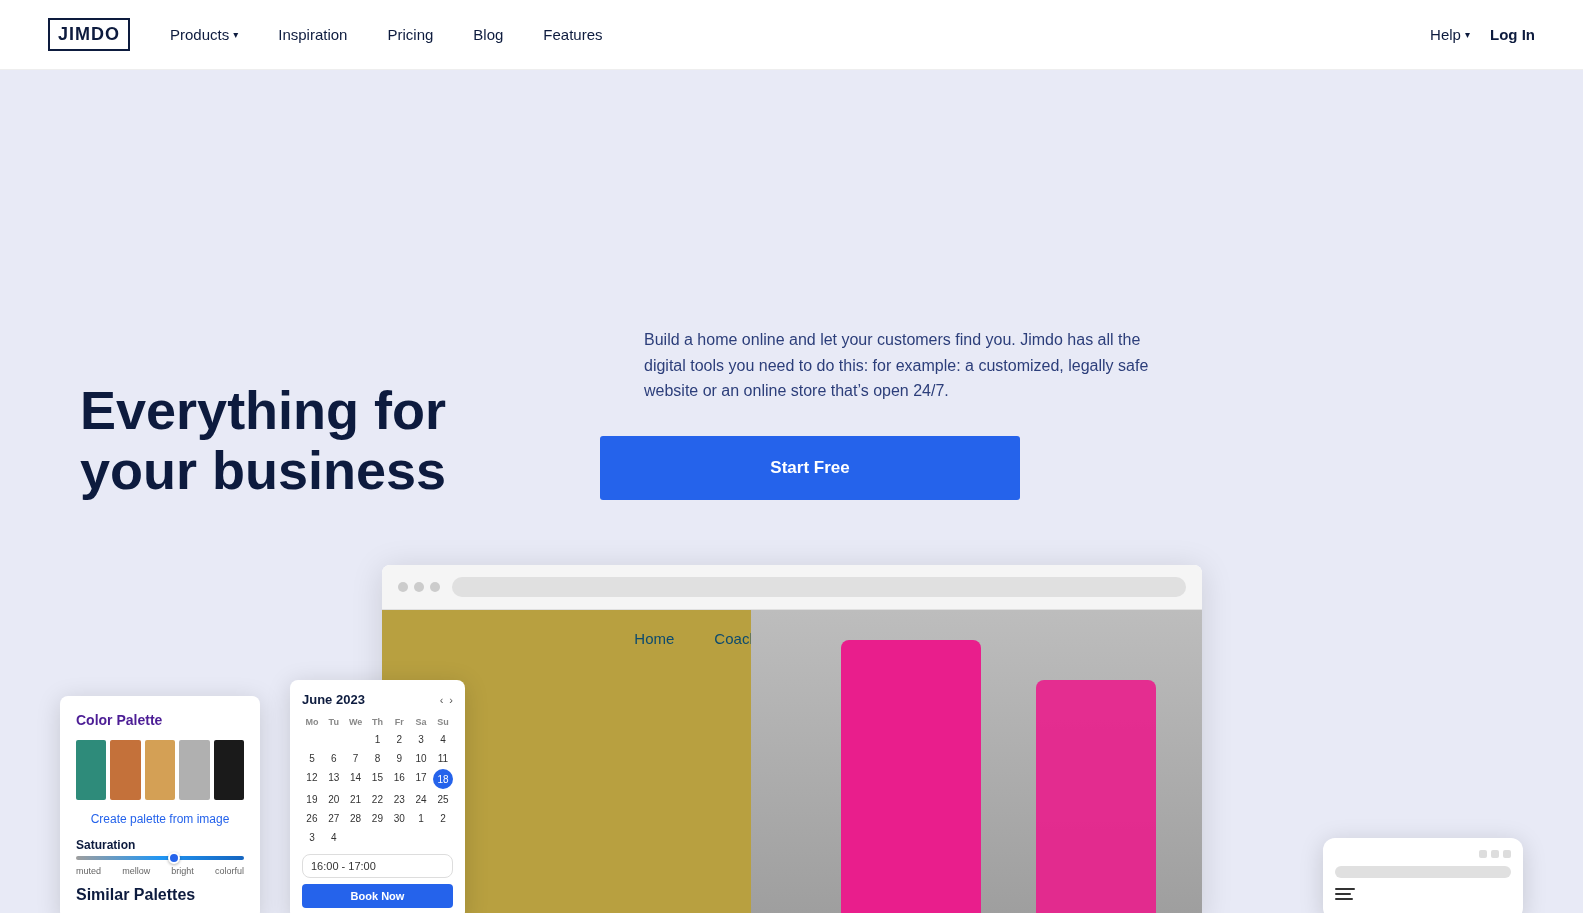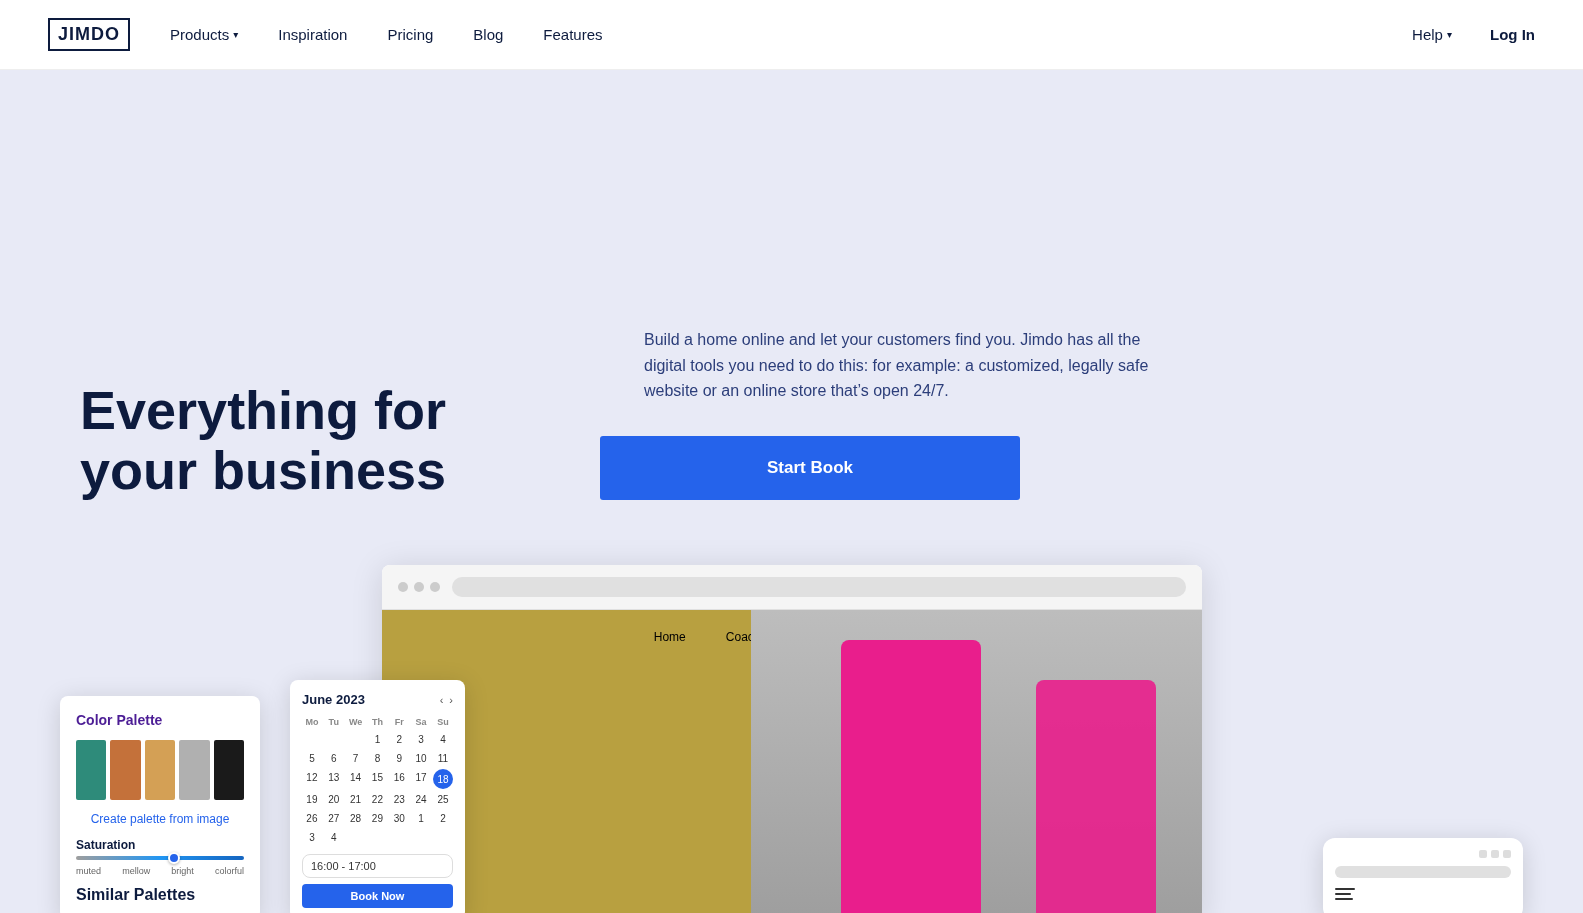--- a/index.html
+++ b/index.html
@@ -38,21 +38,21 @@
       display: flex;
       align-items: center;
       gap: 4px;
     }
     .nav-item .chevron {
       font-size: 10px;
     }
     .navbar-right {
       display: flex;
       align-items: center;
-      gap: 38px;
+      gap: 20px;
     }
     .login-btn {
       font-size: 15px;
       color: #0d1b3e;
       font-weight: 700;
       cursor: pointer;
     }
 
     
     .hero {
@@ -154,22 +154,22 @@
       position: relative;
       overflow: hidden;
     }
     .site-nav {
       display: flex;
       justify-content: center;
       gap: 40px;
       padding: 20px 0;
     }
     .site-nav-item {
-      color: #000000;
-      font-size: 12px;
+      color: #0c4a6e;
+      font-size: 15px;
       font-weight: 400;
     }
     .site-hero-img {
       position: absolute;
       right: 0;
       top: 0;
       width: 55%;
       height: 100%;
       background: linear-gradient(135deg, #9e9e9e 0%, #757575 100%);
       display: flex;
@@ -433,21 +433,21 @@
     <div class="login-btn">Log In</div>
   </div>
 </nav>
 
 <section class="hero">
   <div class="hero-left">
     <h1 class="hero-title">Everything for your business</h1>
   </div>
   <div class="hero-right">
     <p class="hero-desc">Build a home online and let your customers find you. Jimdo has all the digital tools you need to do this: for example: a customized, legally safe website or an online store that’s open 24/7.</p>
-    <button class="start-free-btn">Start Book</button>
+    <button class="start-free-btn">Start Free</button>
   </div>
 </section>
 
 <div class="preview-area">
 
   <div class="color-palette-card">
     <div class="palette-title">Color Palette</div>
     <div class="palette-swatches">
       <div class="swatch" style="background:#2e8b7a;"></div>
       <div class="swatch" style="background:#c4713a;"></div>

